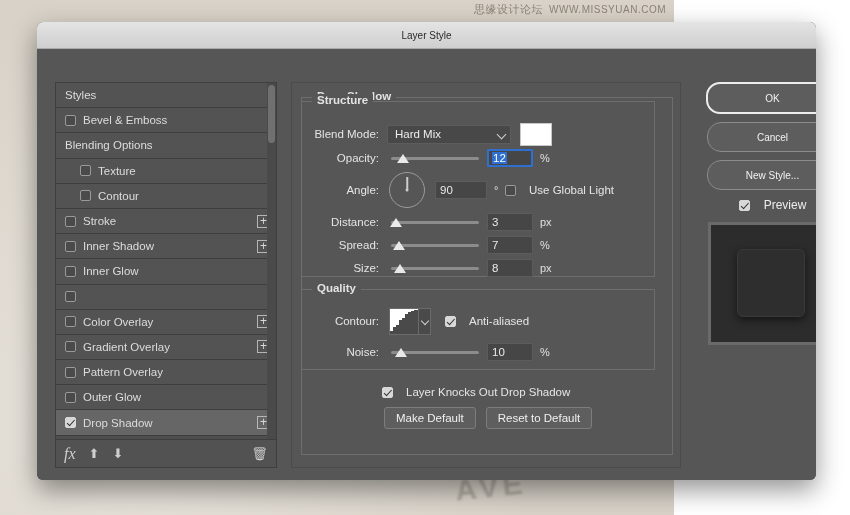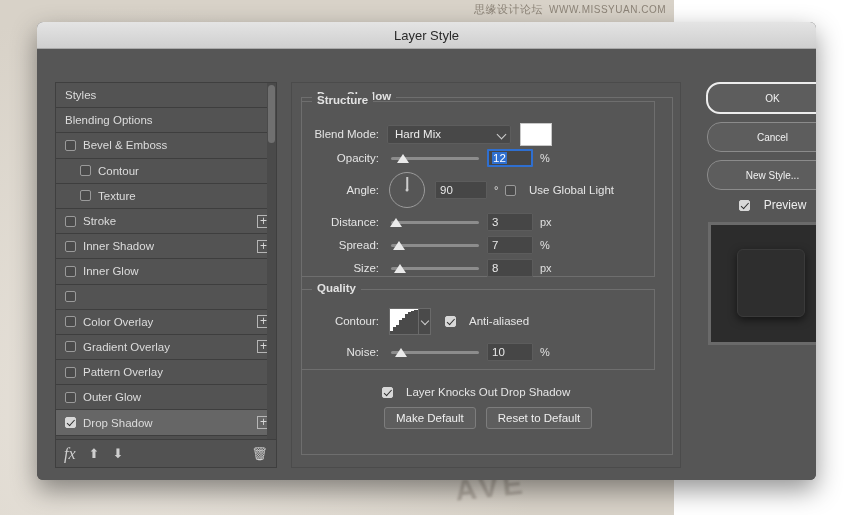--- a/index.html
+++ b/index.html
@@ -59,21 +59,21 @@
   }
 
   #titlebar {
     height: 26px;
     background: linear-gradient(#e4e4e4, #cfcfcf);
     border-bottom: 1px solid #a9a9a9;
     display: flex;
     align-items: center;
     justify-content: center;
     color: #2a2a2a;
-    font-size: 13px;
+    font-size: 10px;
   }
 
   #dialog-body {
     position: relative;
     height: 432px;
     background: #565656;
     padding: 0;
   }
 
   
@@ -469,33 +469,33 @@
     </div>
 
     <div id="dialog-body">
 
       <div id="sidebar">
         <div id="styles-list">
             <div class="style-row">
               <span class="lbl">Styles</span>
             </div>
             <div class="style-row">
+              <span class="cbox"></span>
+              <span class="lbl">Bevel &amp; Emboss</span>
+            </div>
+            <div class="style-row">
               <span class="lbl">Blending Options</span>
             </div>
-            <div class="style-row">
-              <span class="cbox"></span>
-              <span class="lbl">Bevel &amp; Emboss</span>
-            </div>
             <div class="style-row indent">
               <span class="cbox"></span>
+              <span class="lbl">Texture</span>
+            </div>
+            <div class="style-row indent">
+              <span class="cbox"></span>
               <span class="lbl">Contour</span>
-            </div>
-            <div class="style-row indent">
-              <span class="cbox"></span>
-              <span class="lbl">Texture</span>
             </div>
             <div class="style-row">
               <span class="cbox"></span>
               <span class="lbl">Stroke</span>
               <span class="plusbtn">+</span>
             </div>
             <div class="style-row">
               <span class="cbox"></span>
               <span class="lbl">Inner Shadow</span>
               <span class="plusbtn">+</span>

